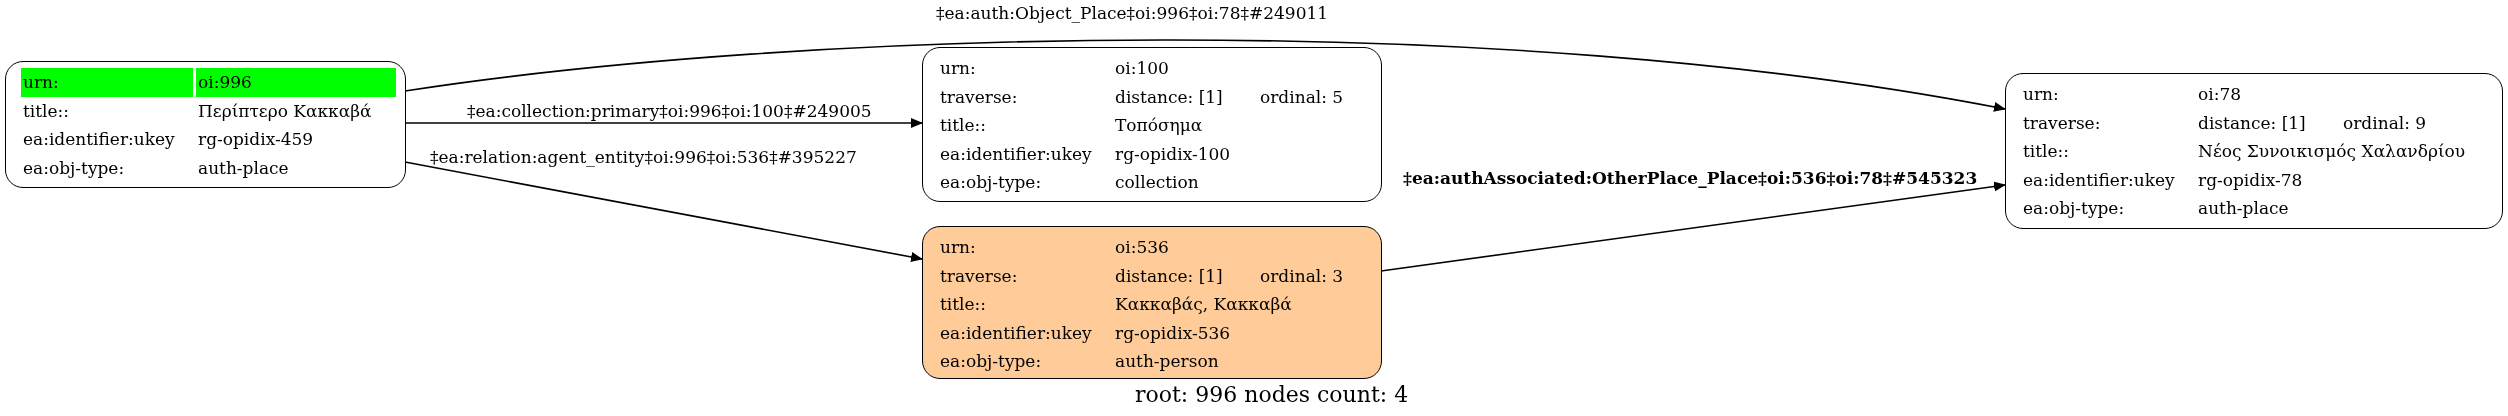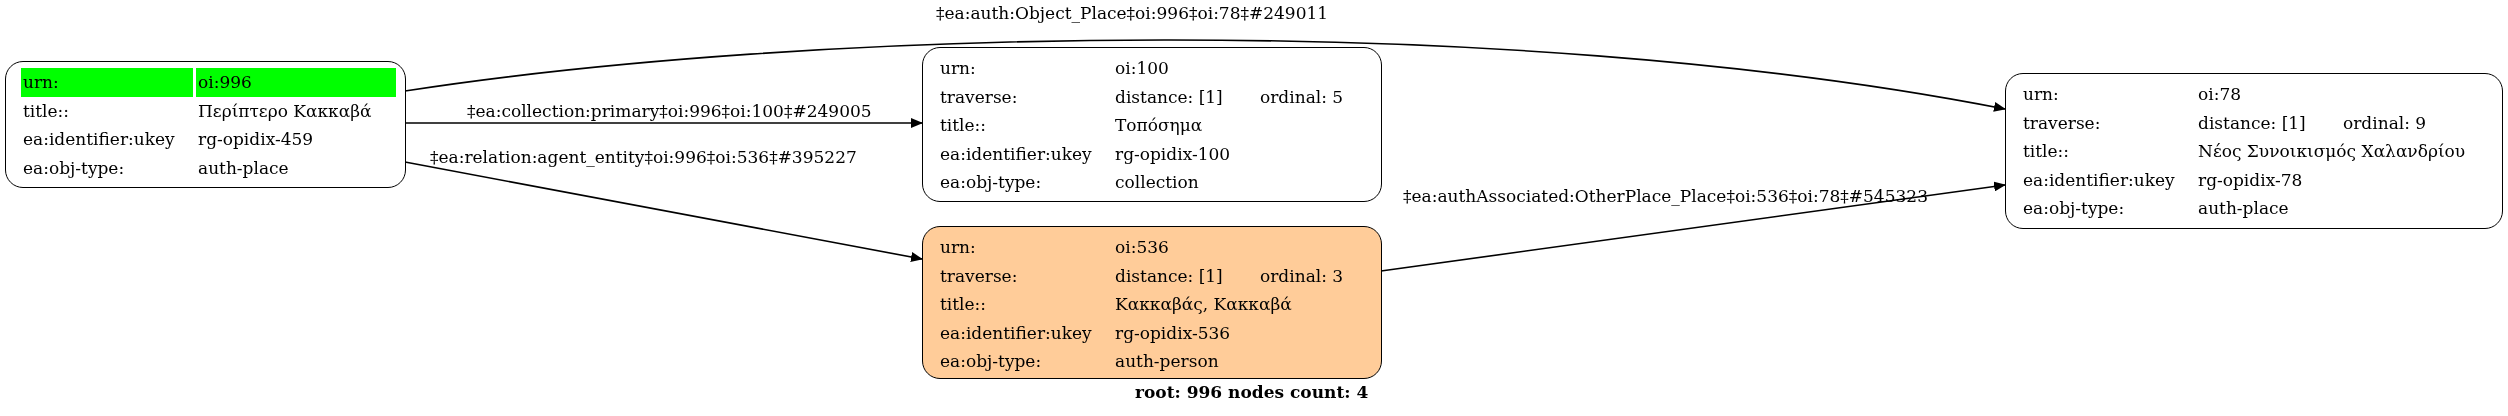--- a/index.html
+++ b/index.html
@@ -6,41 +6,41 @@
   body { width:2508px; height:416px; position:relative; overflow:hidden;
          font-family:"DejaVu Serif", serif; font-size:17px; color:#000; }
   svg.edges { position:absolute; left:0; top:0; width:2508px; height:416px; }
   .edge-label { position:absolute; white-space:nowrap; font-size:17px; line-height:20px; }
   .node { position:absolute; box-sizing:border-box; border:1.6px solid #000; border-radius:18px; background:#fff; }
   .node.agent { background:#ffcc99; }
   .node table { border-collapse:separate; border-spacing:3px 0; position:absolute; left:12px; }
   .node td { padding:0 2px; height:28.5px; line-height:28px; white-space:nowrap; vertical-align:middle; }
   .node td.key { }
   .node tr.hl td { background:#00ff00; }
-  .footer { position:absolute; white-space:nowrap; font-size:17px;font-weight:bold; }
+  .footer { position:absolute; white-space:nowrap; font-size:22px; }
 </style>
 </head>
 <body>
 
 <svg class="edges" viewBox="0 0 2508 416">
   <defs>
     <marker id="arrow" markerWidth="12" markerHeight="10" refX="11" refY="5" orient="auto" markerUnits="userSpaceOnUse">
       <path d="M0,0 L12,5 L0,10 Z" fill="#000"></path>
     </marker>
   </defs>
   <path d="M405,91 C800,30 1500,10 2005,109" fill="none" stroke="#000" stroke-width="1.6" marker-end="url(#arrow)"></path>
   <path d="M405,123 L922,123" fill="none" stroke="#000" stroke-width="1.6" marker-end="url(#arrow)"></path>
   <path d="M405,162 L922,259" fill="none" stroke="#000" stroke-width="1.6" marker-end="url(#arrow)"></path>
   <path d="M1381,271 L2005,185" fill="none" stroke="#000" stroke-width="1.6" marker-end="url(#arrow)"></path>
 </svg>
 
 <div class="edge-label" style="left:912px; top:3px;margin-left:24px;">‡ea:auth:Object_Place‡oi:996‡oi:78‡#249011</div>
 <div class="edge-label" style="left:467px; top:101px;">‡ea:collection:primary‡oi:996‡oi:100‡#249005</div>
 <div class="edge-label" style="left:430px; top:147px;">‡ea:relation:agent_entity‡oi:996‡oi:536‡#395227</div>
-<div class="edge-label" style="left:1403px; top:186px;">‡ea:authAssociated:OtherPlace_Place‡oi:536‡oi:78‡#545323</div>
+<div class="edge-label" style="left:1403px; top:168px;font-weight:bold;">‡ea:authAssociated:OtherPlace_Place‡oi:536‡oi:78‡#545323</div>
 
 <div class="node" style="left:5px; top:61px; width:401px; height:127px;">
   <table style="top:6px;">
     <tbody>
         <tr class="hl">
       <td class="key" style="width:168px">urn:</td>
       <td style="width:196px">oi:996</td>
     </tr>
     <tr>
       <td class="key">title::</td>

